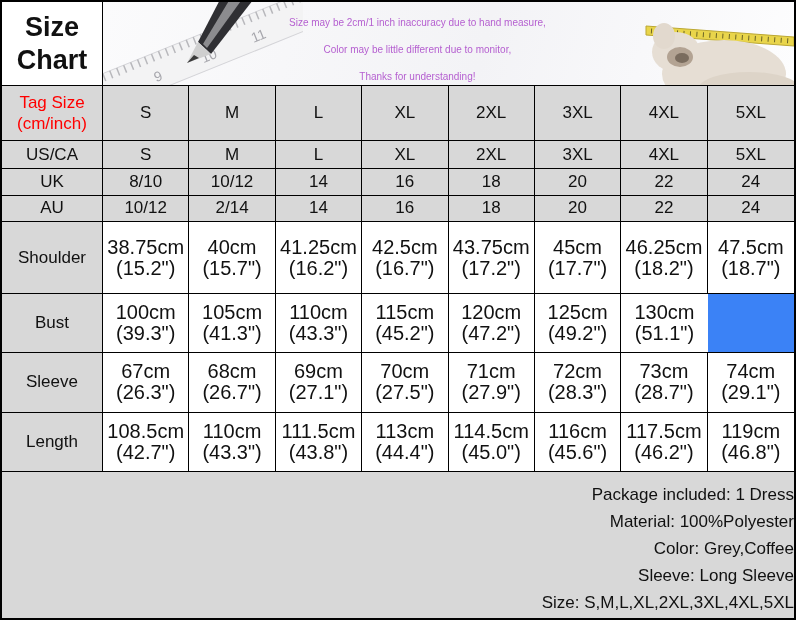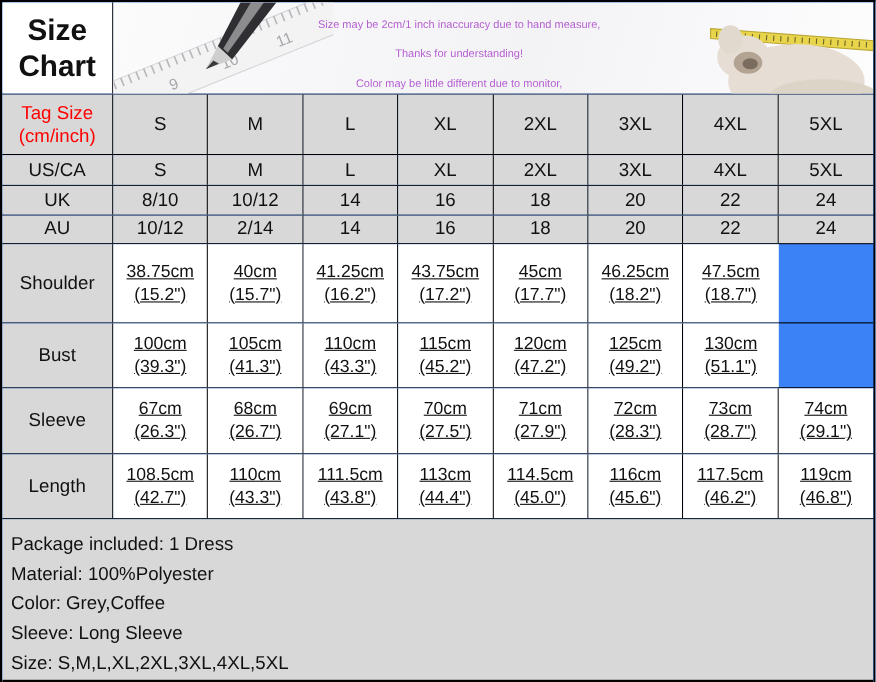--- a/index.html
+++ b/index.html
@@ -20,24 +20,24 @@
   .note { font-size:10px; line-height:27px; white-space:nowrap; }
 
   
   .grey > div { background:#d8d8d8; }
   .val { font-size:17px; }
   .label { font-size:17px; }
   .label.red { color:#ff0000; line-height:21px; }
 
   
   .measure > .label { background:#d8d8d8; }
-  .measure > .val { background:#fff; font-size:16px; line-height:21px;text-decoration:underline; }
-
-  
-  .info { background:#d8d8d8; border-bottom:2px solid #000; height:156px; padding:9px 0 0 8px; }
+  .measure > .val { background:#fff; font-size:20px; line-height:21px; }
+
+  
+  .info { background:#d8d8d8; border-bottom:2px solid #000; height:156px; padding:9px 0 0 8px;text-align:right; }
   .info-line { font-size:17px; line-height:27px; }
 
   
   .partial { flex:1; border-bottom:none; }
   .partial > div { background:#fdfdfd; }
 </style>
 </head>
 <body>
 
 <div class="sheet">
@@ -56,22 +56,22 @@
           <text x="108" y="90" font-size="14" fill="#a6a6ac" font-family="Liberation Sans,sans-serif">10</text>
           <text x="162" y="90" font-size="14" fill="#a6a6ac" font-family="Liberation Sans,sans-serif">11</text>
         </g>
         <polygon points="122,-12 150,-2 108,52 95,40" fill="#2f2f33"></polygon>
         <polygon points="130,-8 140,-4 104,46 100,42" fill="#ffffff" opacity="0.45"></polygon>
         <polygon points="108,52 95,40 84,61" fill="#cfcfcf"></polygon>
         <polygon points="91,53 84,61 96,56" fill="#3a3a3a"></polygon>
       </svg>
       <div class="notes">
         <div class="note" style="color:#b55fd0">Size may be 2cm/1 inch inaccuracy due to hand measure,</div>
+        <div class="note" style="color:#b55fd0">Color may be little different due to monitor,</div>
         <div class="note" style="color:#b55fd0">Thanks for understanding!</div>
-        <div class="note" style="color:#b55fd0">Color may be little different due to monitor,</div>
       </div>
       <svg class="hand" width="170" height="88" viewBox="0 0 170 88">
         <polygon points="22,24 170,35 170,44 22,33" fill="#e9d54b" stroke="#bba733" stroke-width="1"></polygon>
         <line x1="27" y1="29" x2="168" y2="39" stroke="#6a6326" stroke-width="5" stroke-dasharray="1 5.5"></line>
         <ellipse cx="100" cy="72" rx="62" ry="34" fill="#e6ded4"></ellipse>
         <ellipse cx="52" cy="50" rx="24" ry="20" fill="#e6ded4"></ellipse>
         <ellipse cx="40" cy="34" rx="11" ry="13" fill="#e2d9ce"></ellipse>
         <ellipse cx="56" cy="55" rx="13" ry="10" fill="#b3a393"></ellipse>
         <ellipse cx="58" cy="56" rx="7" ry="5" fill="#7a6c5e"></ellipse>
         <ellipse cx="125" cy="86" rx="50" ry="16" fill="#ddd4c8"></ellipse>
@@ -138,20 +138,24 @@
       </div>
     <div class="val">
         <div>40cm</div>
         <div>(15.7")</div>
       </div>
     <div class="val">
         <div>41.25cm</div>
         <div>(16.2")</div>
       </div>
     <div class="val">
+        <div>42.5cm</div>
+        <div>(16.7")</div>
+      </div>
+    <div class="val">
         <div>43.75cm</div>
         <div>(17.2")</div>
       </div>
     <div class="val">
         <div>45cm</div>
         <div>(17.7")</div>
       </div>
     <div class="val">
         <div>46.25cm</div>
         <div>(18.2")</div>

